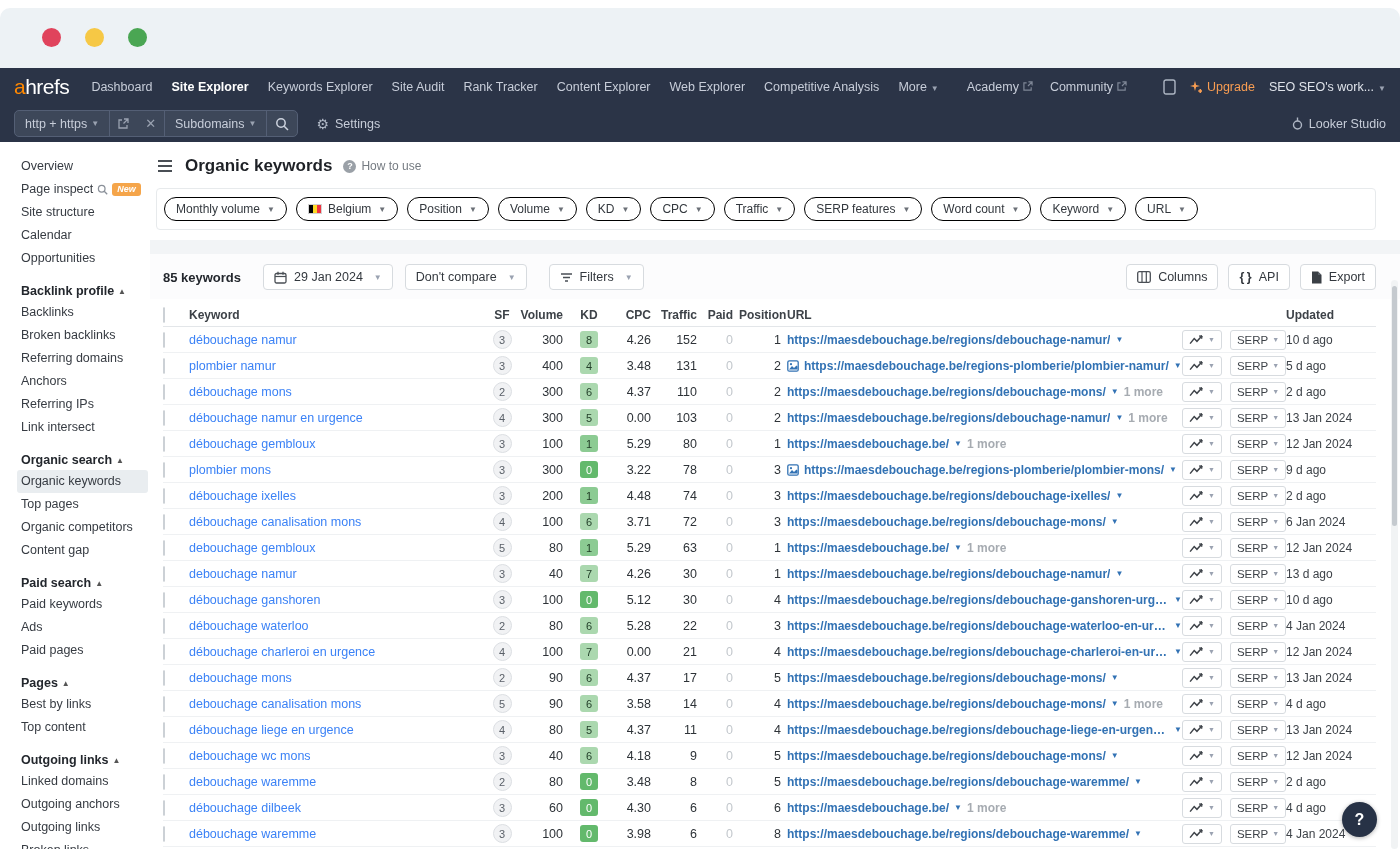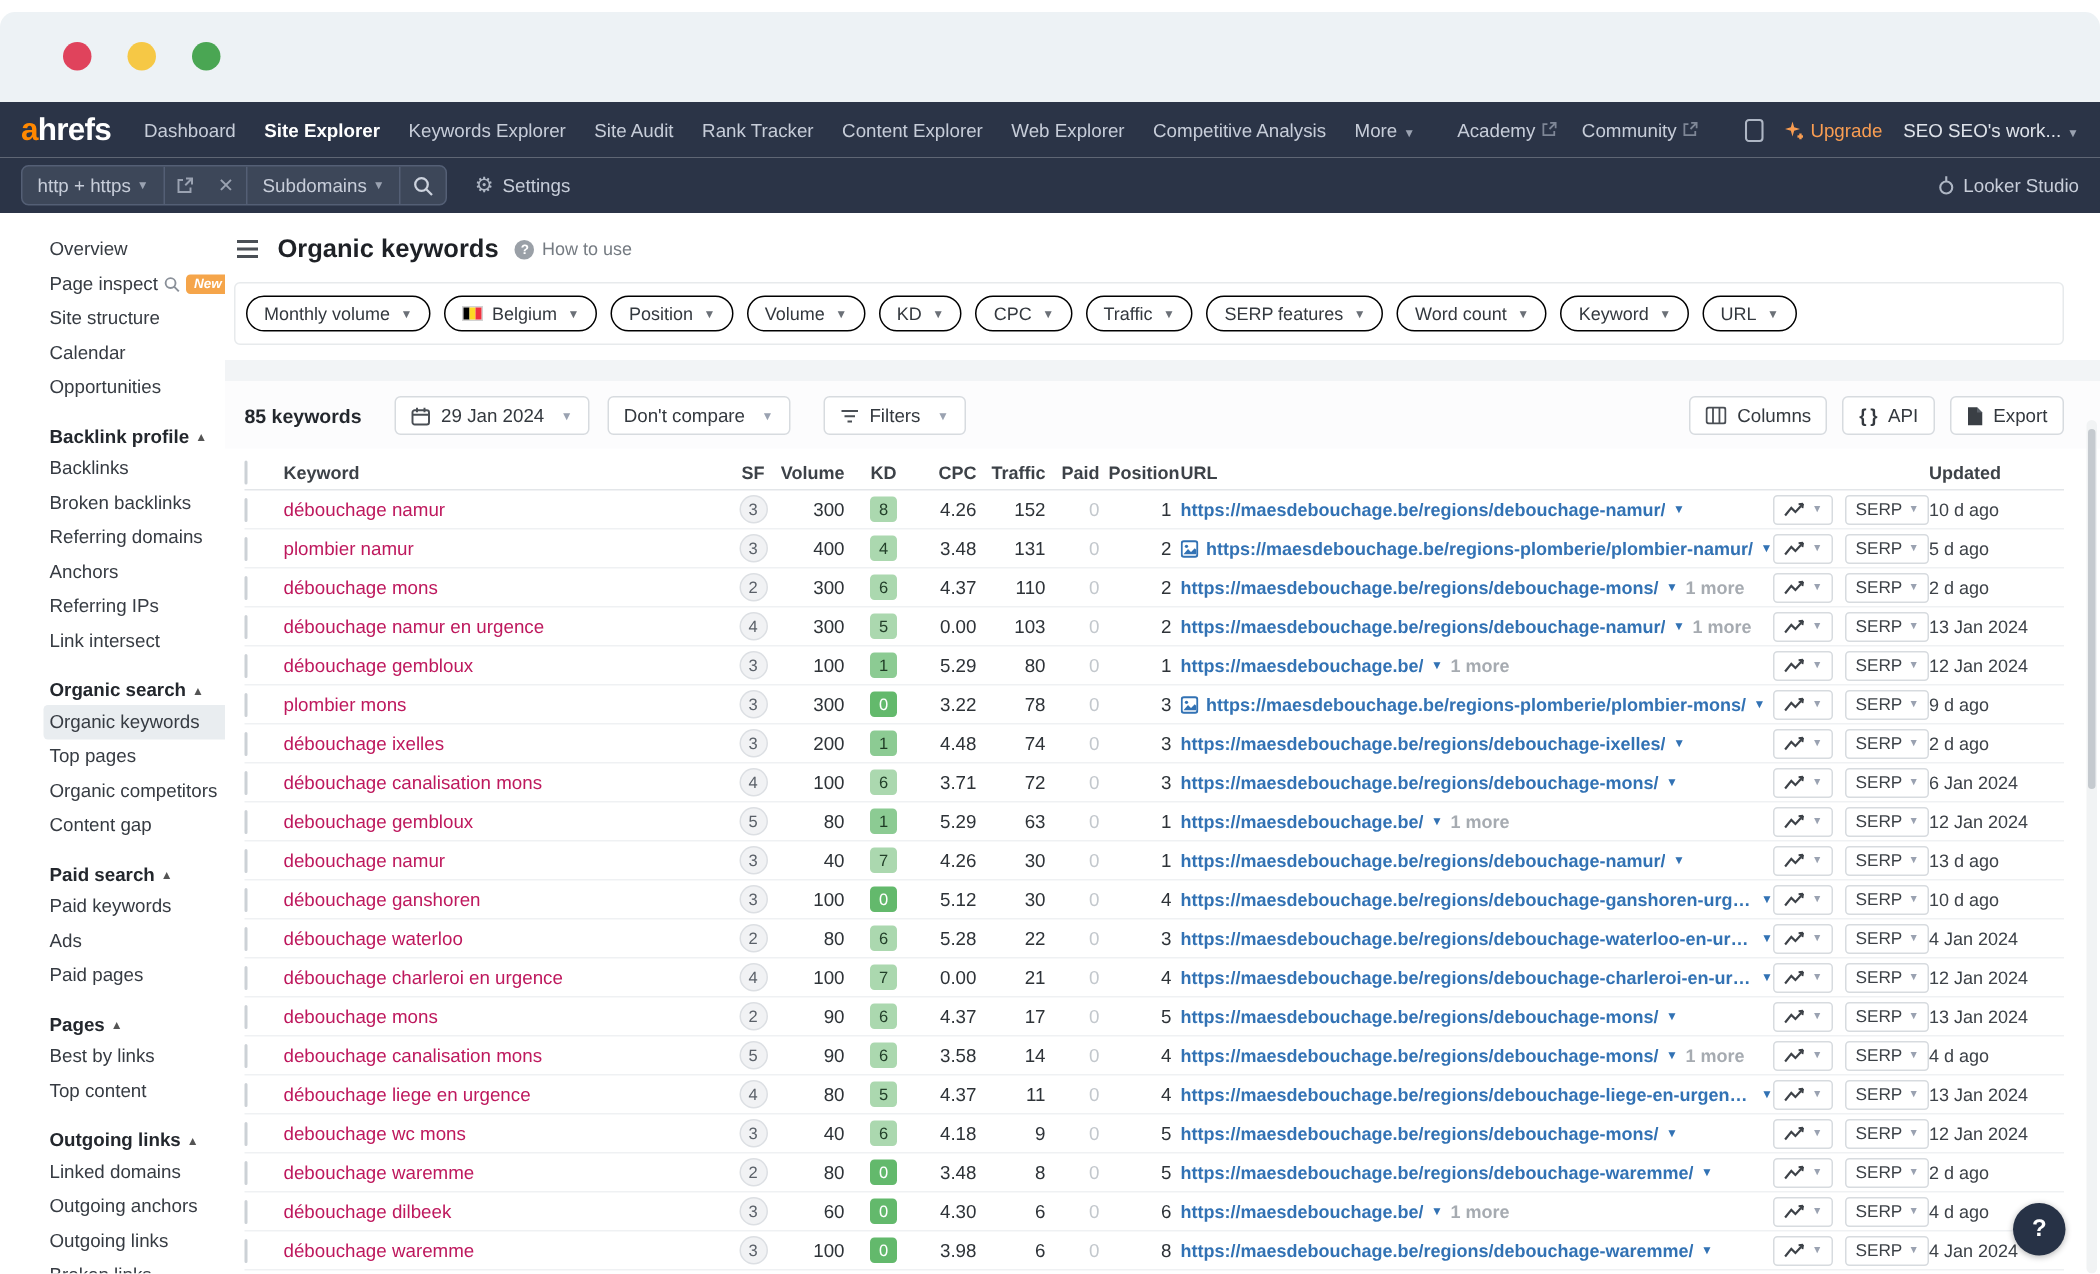--- a/index.html
+++ b/index.html
@@ -9,21 +9,21 @@
 
   
   .titlebar { position:absolute; top:0; left:0; width:1400px; height:68px; background:#fff; }
   .titlebar .chrome { position:absolute; top:8px; left:0; right:0; bottom:0;
     background:#edf2f5; border-radius:10px 10px 0 0; }
   .tl-dot { position:absolute; top:28px; width:19px; height:19px; border-radius:50%; }
 
   
   .navbar { position:absolute; top:68px; left:0; width:1400px; height:37px;
     background:#2b3447; display:flex; align-items:center; padding:0 14px; color:#c7cdd9; }
-  .logo { font-size:21px; font-weight:bold; letter-spacing:-0.5px; margin-right:22px; color:#fff; }
+  .logo { font-size:21px; font-weight:normal; letter-spacing:-0.5px; margin-right:22px; color:#fff; }
   .logo .a { color:#ff8800; }
   .nav-items { display:flex; align-items:center; gap:19px; font-size:12.5px; }
   .nav-item { cursor:pointer; white-space:nowrap; }
   .nav-item.active { color:#fff; font-weight:bold; }
   .nav-sec { display:flex; align-items:center; gap:17px; margin-left:28px; font-size:12.5px; }
   .nav-right { margin-left:auto; display:flex; align-items:center; gap:14px; font-size:12.5px; }
   .upgrade { color:#f99d52; display:flex; align-items:center; gap:5px; }
   .caret { font-size:8px; color:#9aa2b1; margin-left:4px; }
   .ext { display:inline-block; margin-left:4px; opacity:.75; }
 
@@ -34,21 +34,21 @@
     border:1px solid #545f75; border-radius:5px; overflow:hidden; }
   .sb-seg { display:flex; align-items:center; height:100%; padding:16px 10px; font-size:12.5px; }
   .sb-div { width:1px; height:100%; background:#545f75; }
   .sb-domain { width:200px; color:#e8ebf0; }
   .icon-btn { display:flex; align-items:center; justify-content:center; padding:0 8px; height:100%; cursor:pointer; }
   .settings { display:flex; align-items:center; gap:6px; margin-left:18px; font-size:12.5px; cursor:pointer; }
   .gear { font-size:14px; color:#aeb6c4; }
   .looker { margin-left:auto; display:flex; align-items:center; gap:6px; font-size:12.5px; cursor:pointer; }
 
   
-  .sidebar { position:absolute; top:142px; left:16px; width:150px; height:707px;
+  .sidebar { position:absolute; top:142px; left:4px; width:150px; height:707px;
     padding:13px 0 0 13px; overflow:hidden; background:#fff; }
   .sb-item { font-size:12.5px; color:#363b42; padding:4px 0 5px 4px; cursor:pointer;
     white-space:nowrap; display:flex; align-items:center; gap:4px; border-radius:3px; }
   .sb-item.selected { background:#e9edf0; margin-right:6px; }
   .sb-header { font-size:12.5px; font-weight:bold; color:#23272d; margin:14px 0 3px 4px;
     display:flex; align-items:center; gap:4px; white-space:nowrap; }
   .sb-caret { font-size:8px; color:#555; }
   .new-badge { background:#f5a54a; color:#fff; font-size:9px; font-style:italic; font-weight:bold;
     padding:1px 5px 2px; border-radius:3px; }
 
@@ -81,21 +81,21 @@
   .toolbar-right .btn + .btn { margin-left:10px; }
 
   
   .table { margin:4px 24px 0 13px; }
   .tr { display:grid; grid-template-columns:26px 296px 34px 50px 40px 48px 46px 36px 48px 1fr 104px 90px;
     align-items:center; height:26px; border-bottom:1px solid #eff1f3; font-size:12.5px; color:#2e3338; }
   .tr.thead { height:24px; border-bottom:1px solid #e3e6e9; font-weight:bold; color:#3d4248; font-size:12px; }
   .cell-r { text-align:right; padding-right:6px; }
   .cell-c { text-align:center; }
   .checkbox { width:13px; height:13px; border:1px solid #ccd1d6; border-radius:3px; background:#fff; cursor:pointer; }
-  .kw-link { color:#be185d; cursor:pointer; white-space:nowrap; overflow:hidden; text-overflow:ellipsis; }
+  .kw-link { color:#3b82f6; cursor:pointer; white-space:nowrap; overflow:hidden; text-overflow:ellipsis; }
   .sf-badge { display:inline-flex; width:19px; height:19px; border-radius:50%; background:#f1f2f4;
     border:1px solid #dcdfe3; color:#5a6068; font-size:11px; align-items:center; justify-content:center; }
   .kd-badge { display:inline-flex; min-width:18px; height:17px; padding:0 3px; border-radius:3px;
     font-size:11px; align-items:center; justify-content:center; }
   .kd-light { background:#abd8af; color:#23402a; }
   .kd-mid   { background:#8ccb93; color:#1e3a24; }
   .kd-dark  { background:#63b96c; color:#fff; }
   .paid-val { color:#c3c8cd; }
   .url-cell { display:flex; align-items:center; gap:5px; overflow:hidden; font-size:12px;font-weight:bold; }
   .url-link { color:#3272b4; cursor:pointer; white-space:nowrap; overflow:hidden; text-overflow:ellipsis; }

